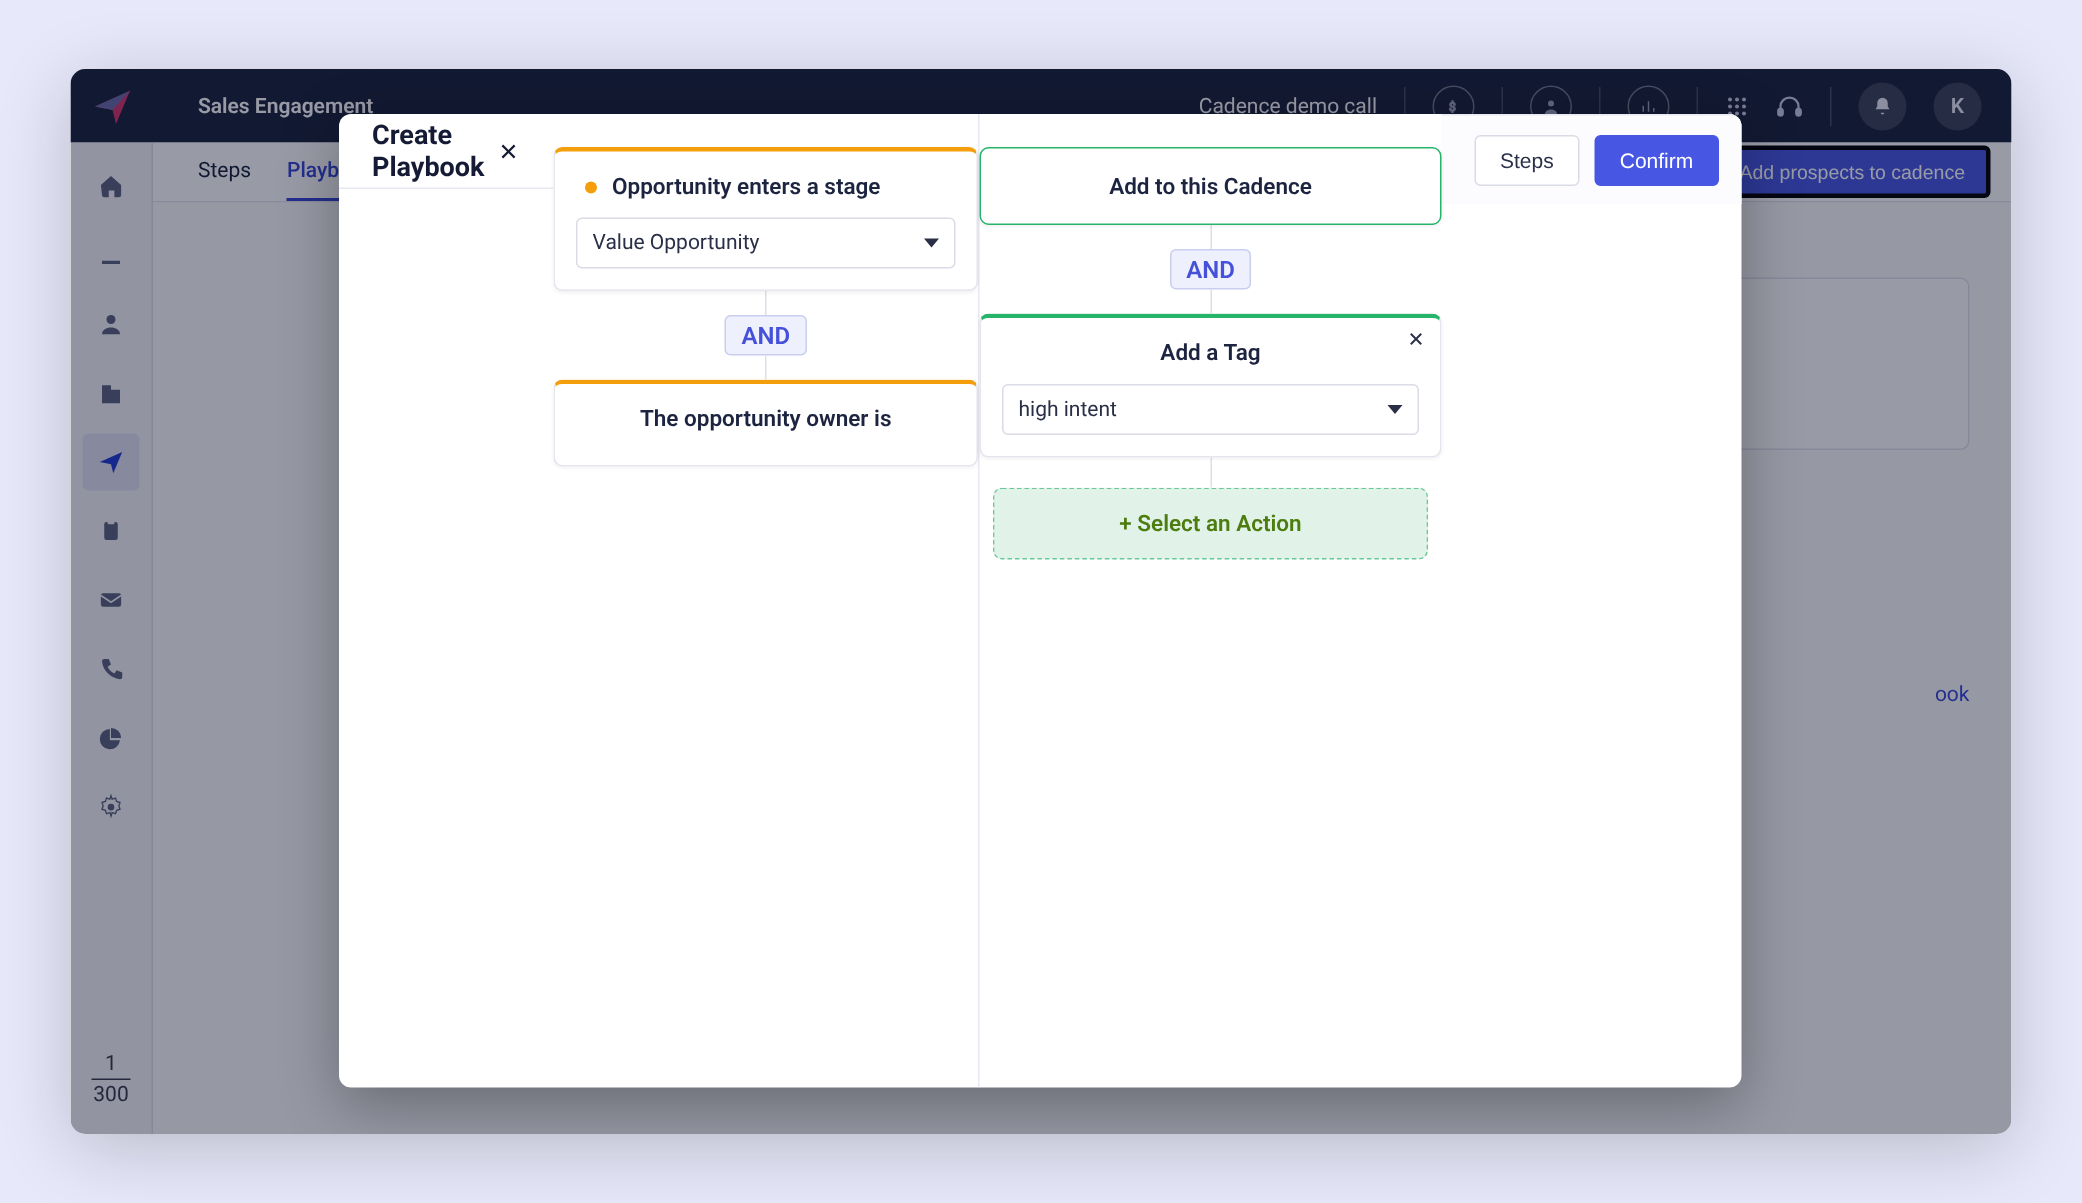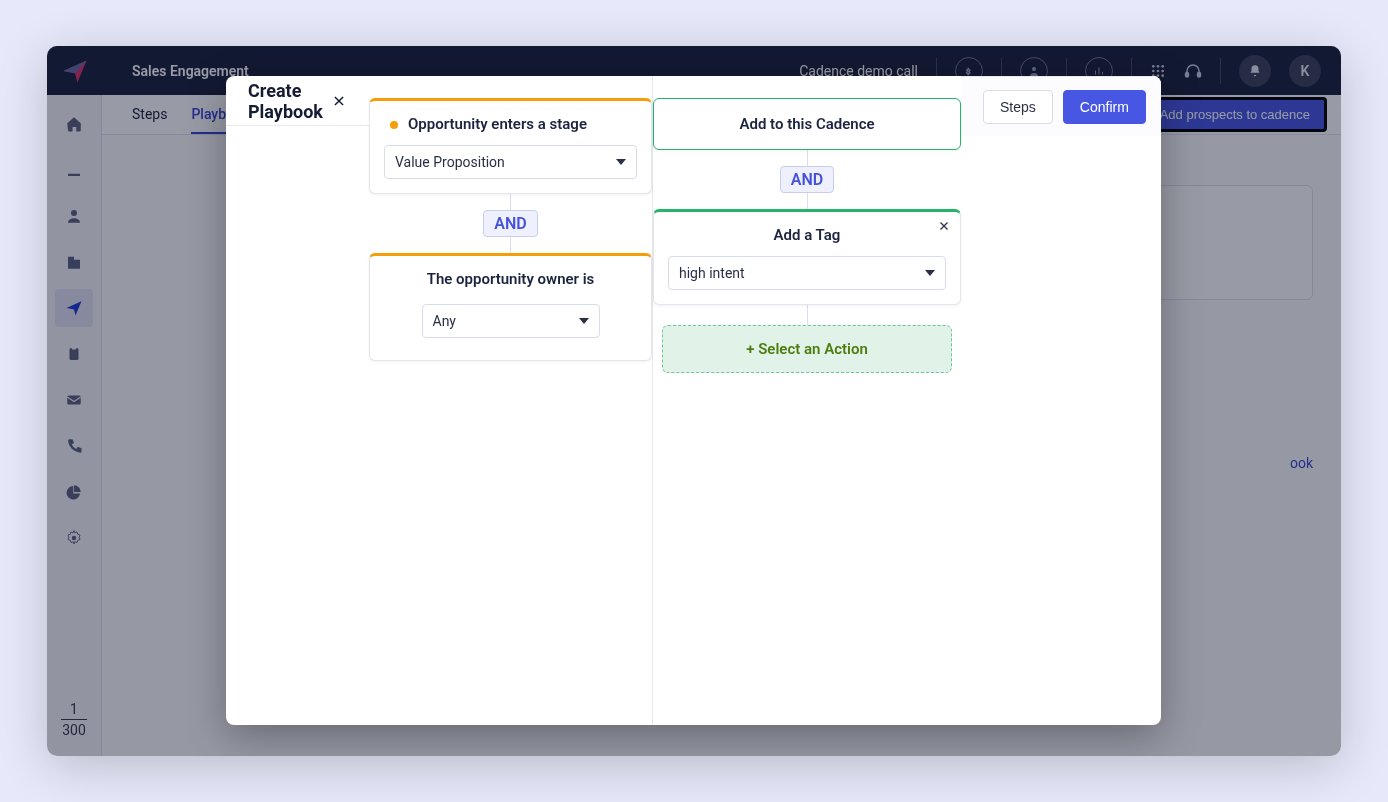--- a/index.html
+++ b/index.html
@@ -438,37 +438,33 @@
     </div>
 
     <div class="modal-body">
 
       <div class="col">
         <div class="card card-accent-orange">
           <div class="card-title with-dot">
             <span class="dot"></span><span>Opportunity enters a stage</span>
           </div>
           <div class="select select-wide">
-            <span>Value Proposition</span>
+            <span>Value Opportunity</span>
             <span class="caret"></span>
           </div>
         </div>
 
         <div class="connector">
           <div class="vline"></div>
           <div class="and-badge">AND</div>
           <div class="vline"></div>
         </div>
 
         <div class="card card-accent-orange" style="padding-bottom:22px;">
           <div class="card-title">The opportunity owner is</div>
-          <div class="select select-narrow">
-            <span>Any</span>
-            <span class="caret"></span>
-          </div>
         </div>
       </div>
 
       <div class="col-divider"></div>
 
       <div class="col">
         <div class="card card-plain-green" style="width:308px; padding:16px 14px;">
           <div class="card-title">Add to this Cadence</div>
         </div>
 

